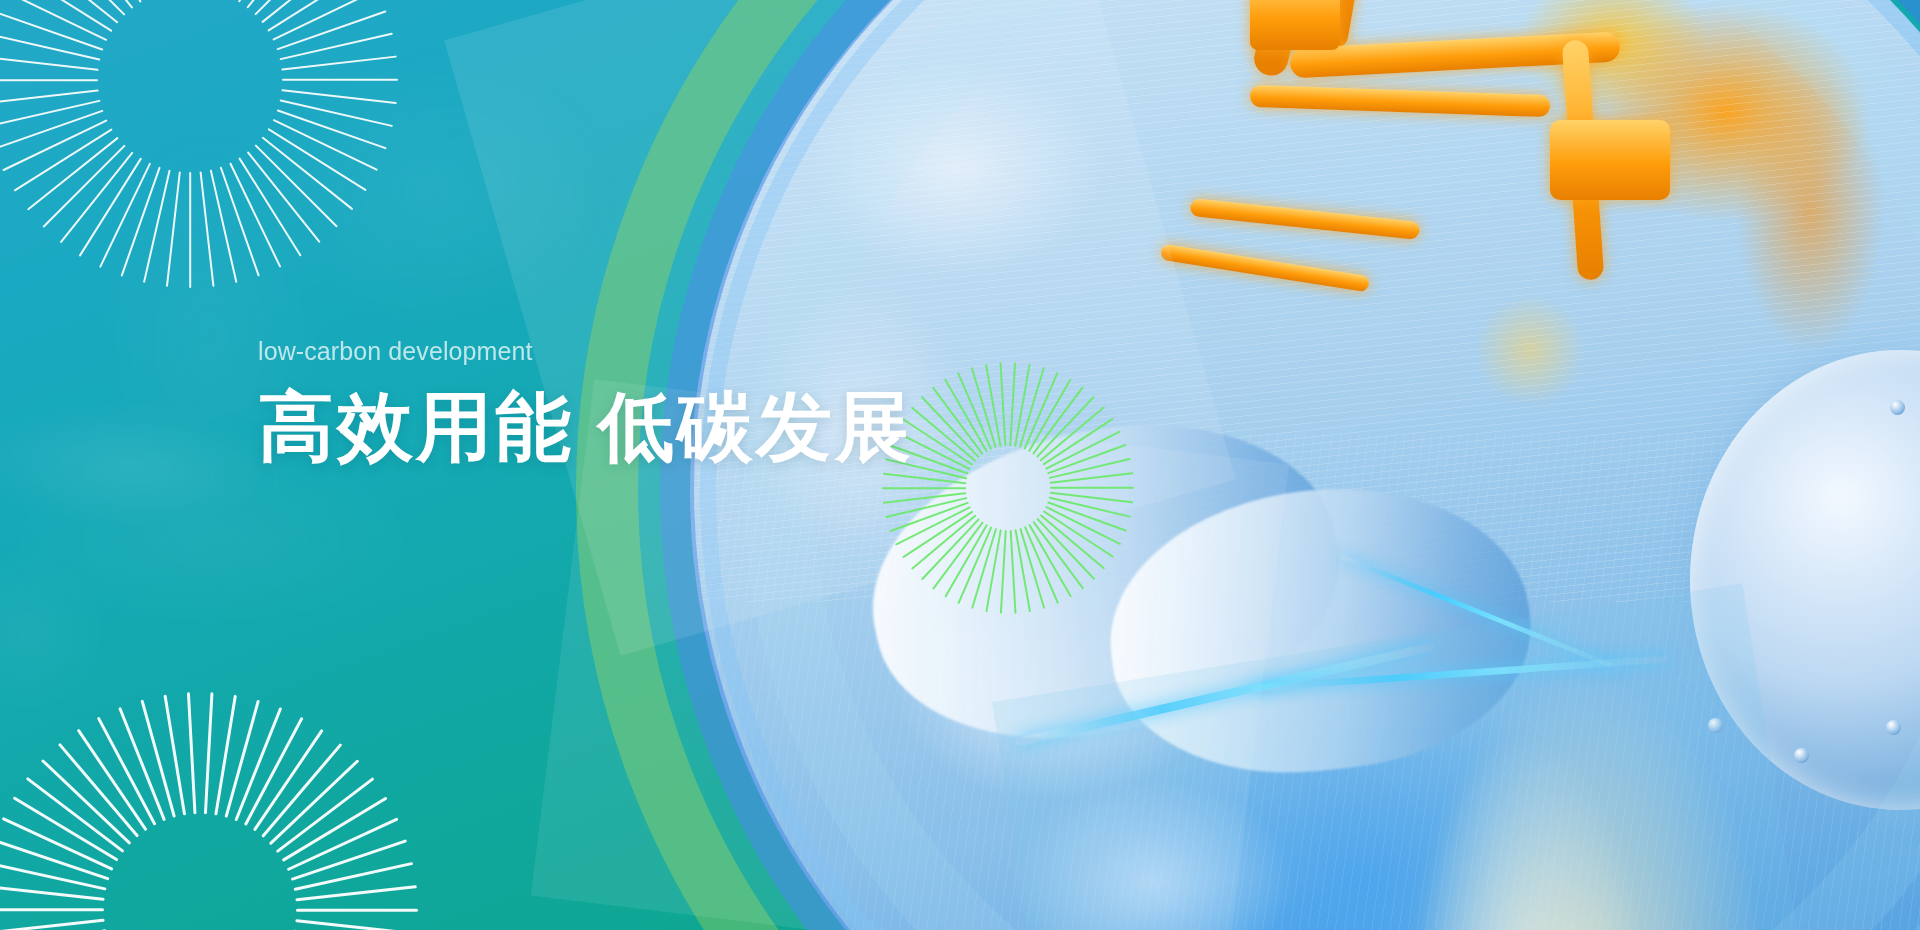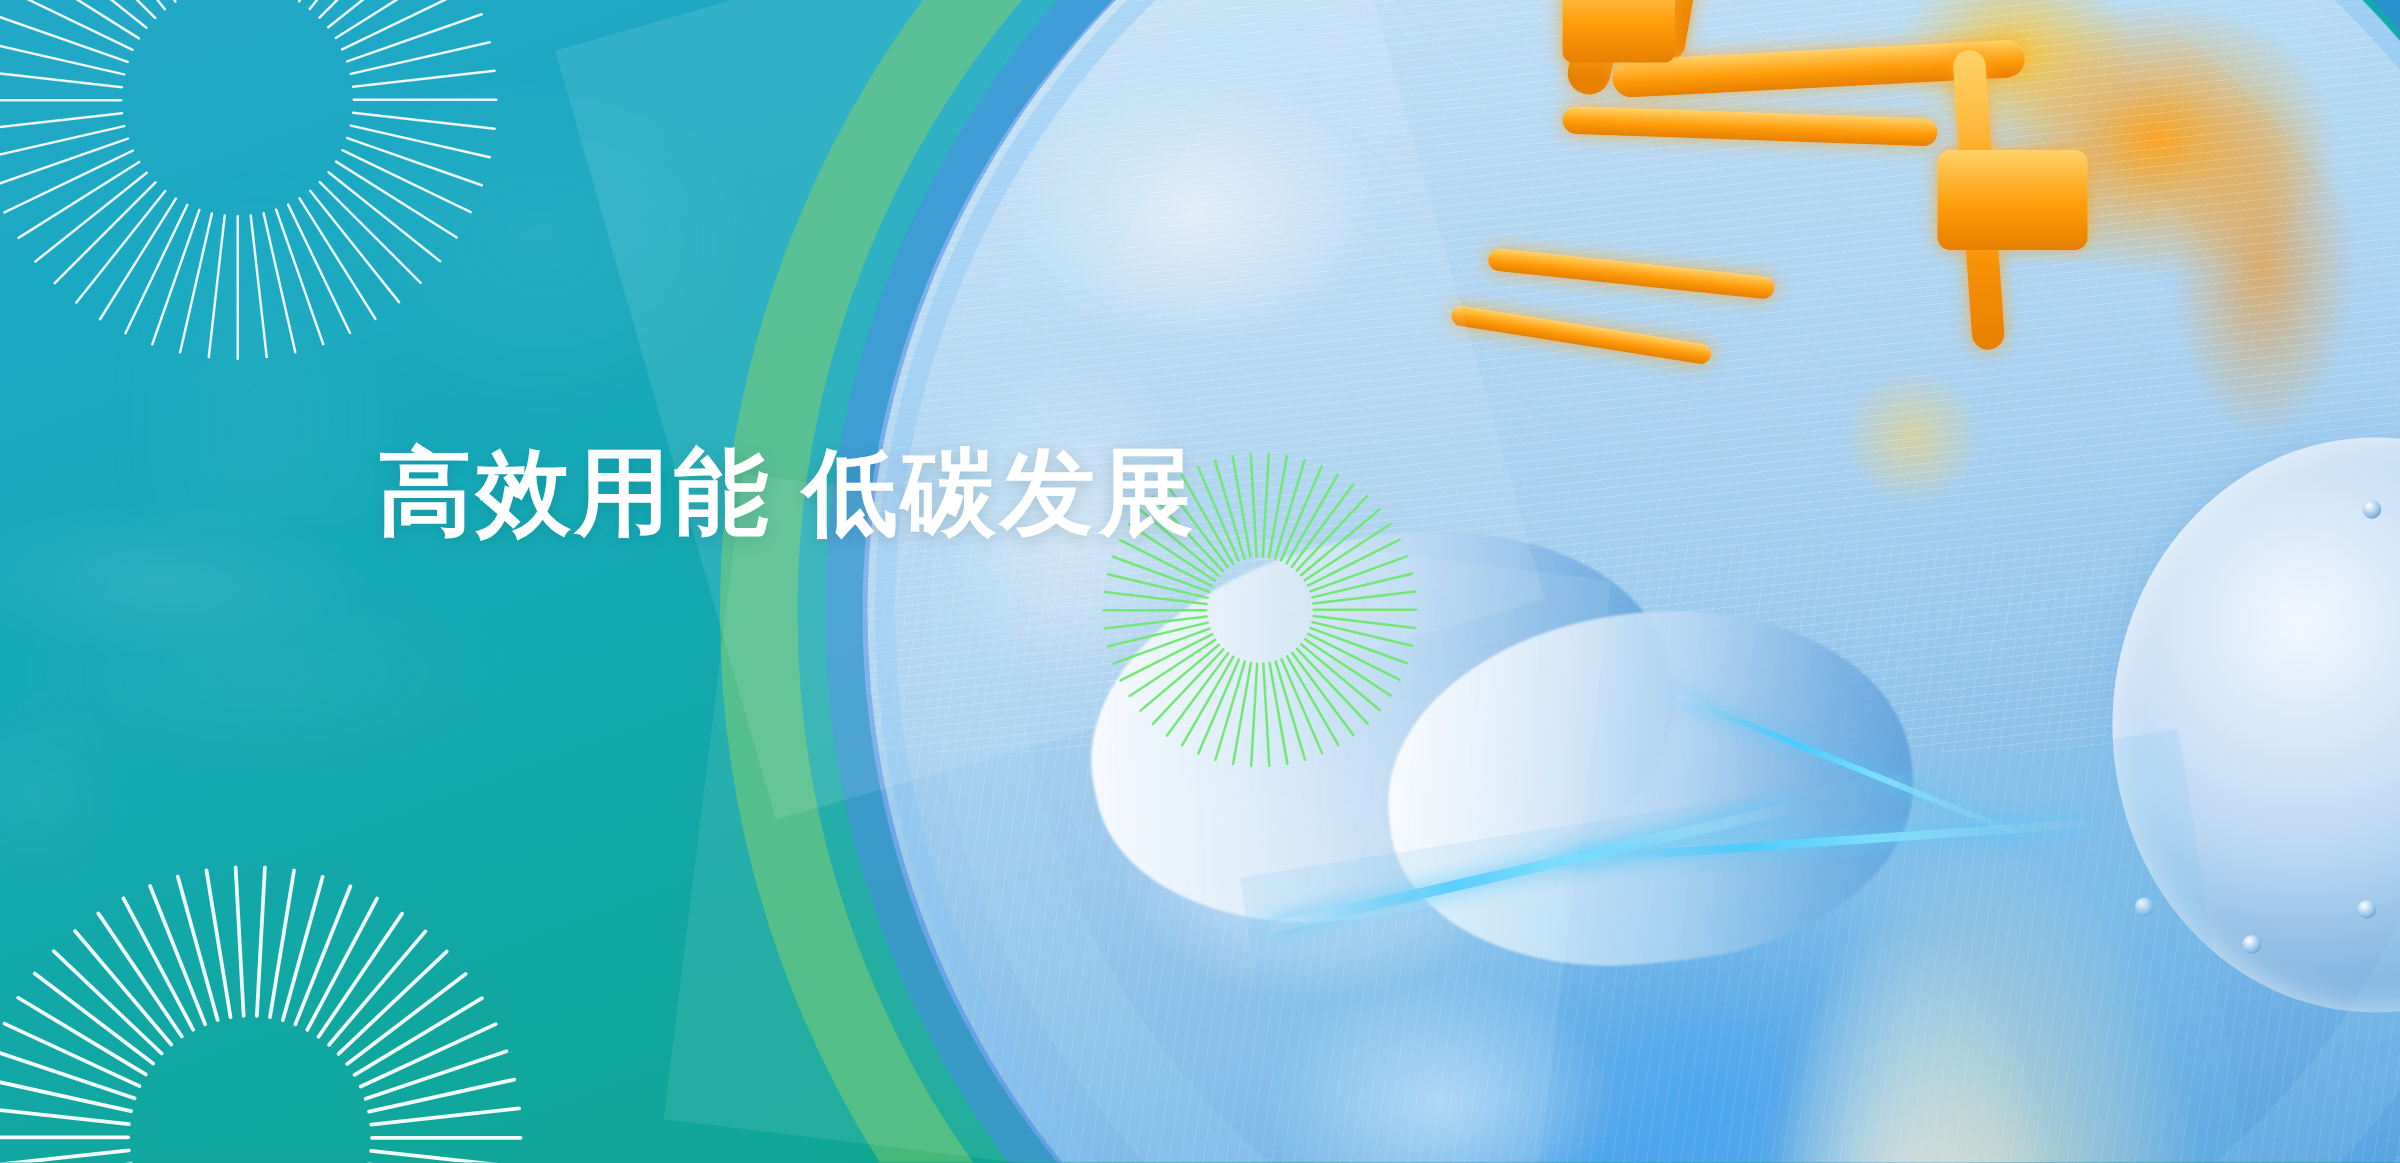--- a/index.html
+++ b/index.html
@@ -199,21 +199,20 @@
     font-size:25px; font-weight:400; letter-spacing:.1px;
     color:rgba(255,255,255,.72);
     line-height:32px;
   }
   .headline{
     margin-top:18px;
     font-size:76px; font-weight:bold; color:#ffffff;
     letter-spacing:3px; line-height:84px;
     text-shadow:0 3px 12px rgba(0,70,85,.18);
     white-space:nowrap;
-    text-align:right;
   }
   .pill{
     margin-top:24px;
     display:inline-block;
     background:#ffffff;
     border-radius:26px;
     padding:13px 44px 14px 44px;
     box-shadow:0 3px 14px rgba(0,60,70,.10);
   }
   .pill-text{
@@ -409,16 +408,17 @@
       <i style="width: 84px; height: 2.4px; background: rgb(110, 232, 110); opacity: 0.95; border-radius: 2px; transform: rotate(313.333deg) translate(42px, -1.2px);"></i>
       <i style="width: 84px; height: 2.4px; background: rgb(110, 232, 110); opacity: 0.95; border-radius: 2px; transform: rotate(320deg) translate(42px, -1.2px);"></i>
       <i style="width: 84px; height: 2.4px; background: rgb(110, 232, 110); opacity: 0.95; border-radius: 2px; transform: rotate(326.667deg) translate(42px, -1.2px);"></i>
       <i style="width: 84px; height: 2.4px; background: rgb(110, 232, 110); opacity: 0.95; border-radius: 2px; transform: rotate(333.333deg) translate(42px, -1.2px);"></i>
       <i style="width: 84px; height: 2.4px; background: rgb(110, 232, 110); opacity: 0.95; border-radius: 2px; transform: rotate(340deg) translate(42px, -1.2px);"></i>
       <i style="width: 84px; height: 2.4px; background: rgb(110, 232, 110); opacity: 0.95; border-radius: 2px; transform: rotate(346.667deg) translate(42px, -1.2px);"></i>
       <i style="width: 84px; height: 2.4px; background: rgb(110, 232, 110); opacity: 0.95; border-radius: 2px; transform: rotate(353.333deg) translate(42px, -1.2px);"></i>
     </div>
 
   <div class="copy">
+    <div class="eyebrow-2">low-carbon development</div>
     <div class="headline">高效用能 低碳发展</div>
   </div>
 
 </div>
 
 </body></html>

